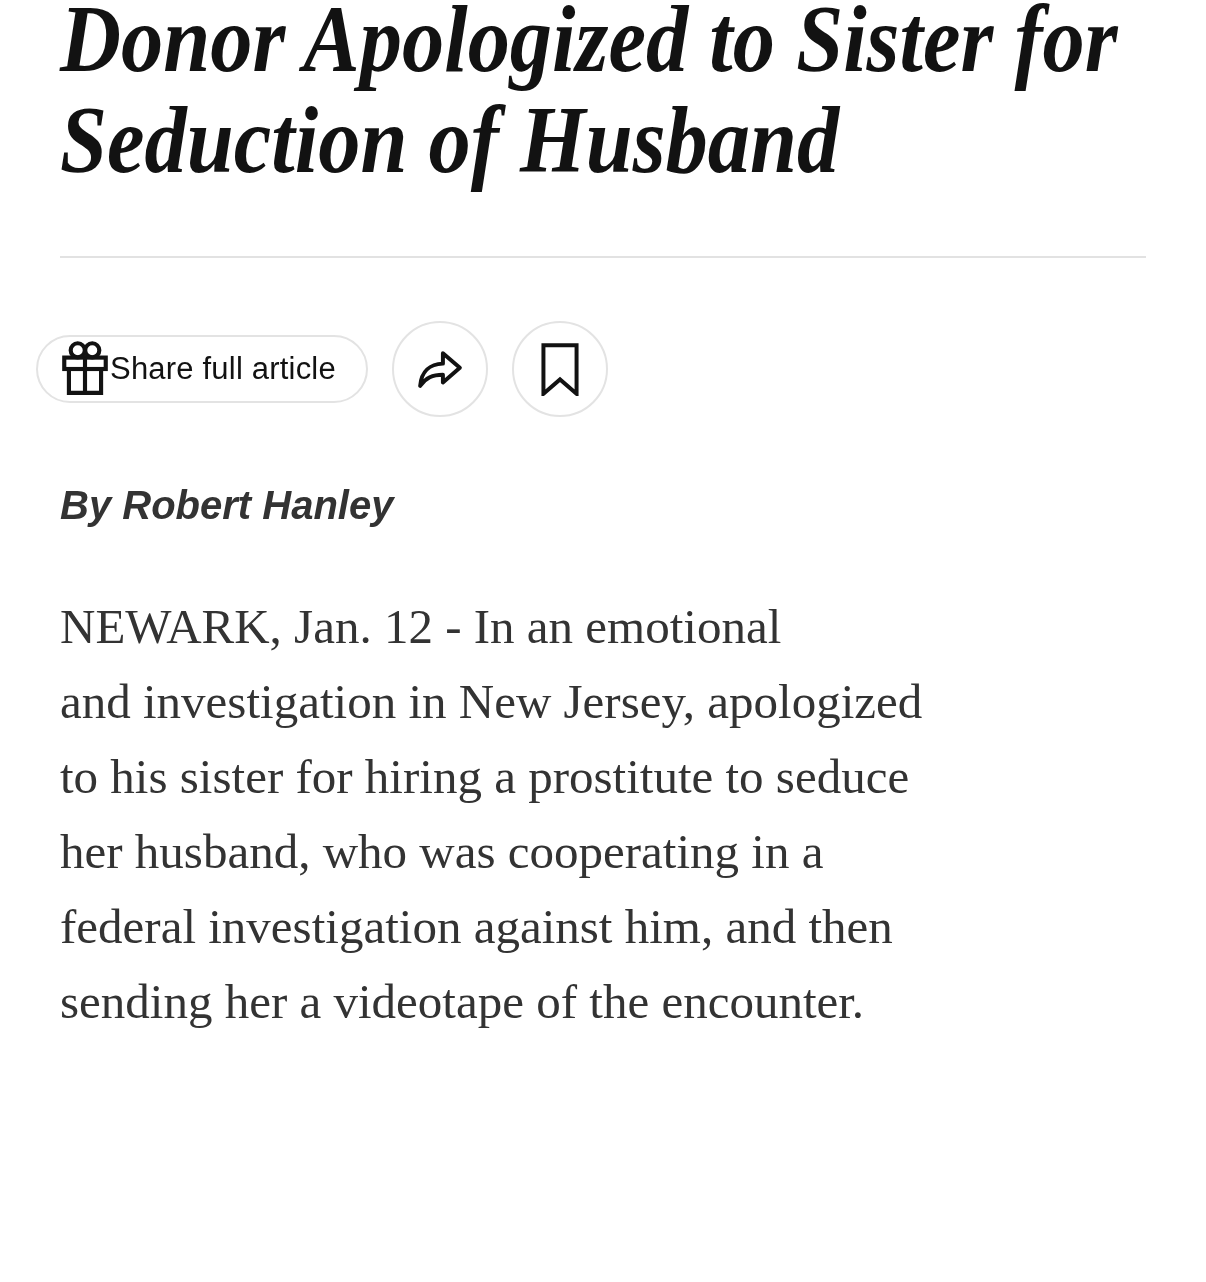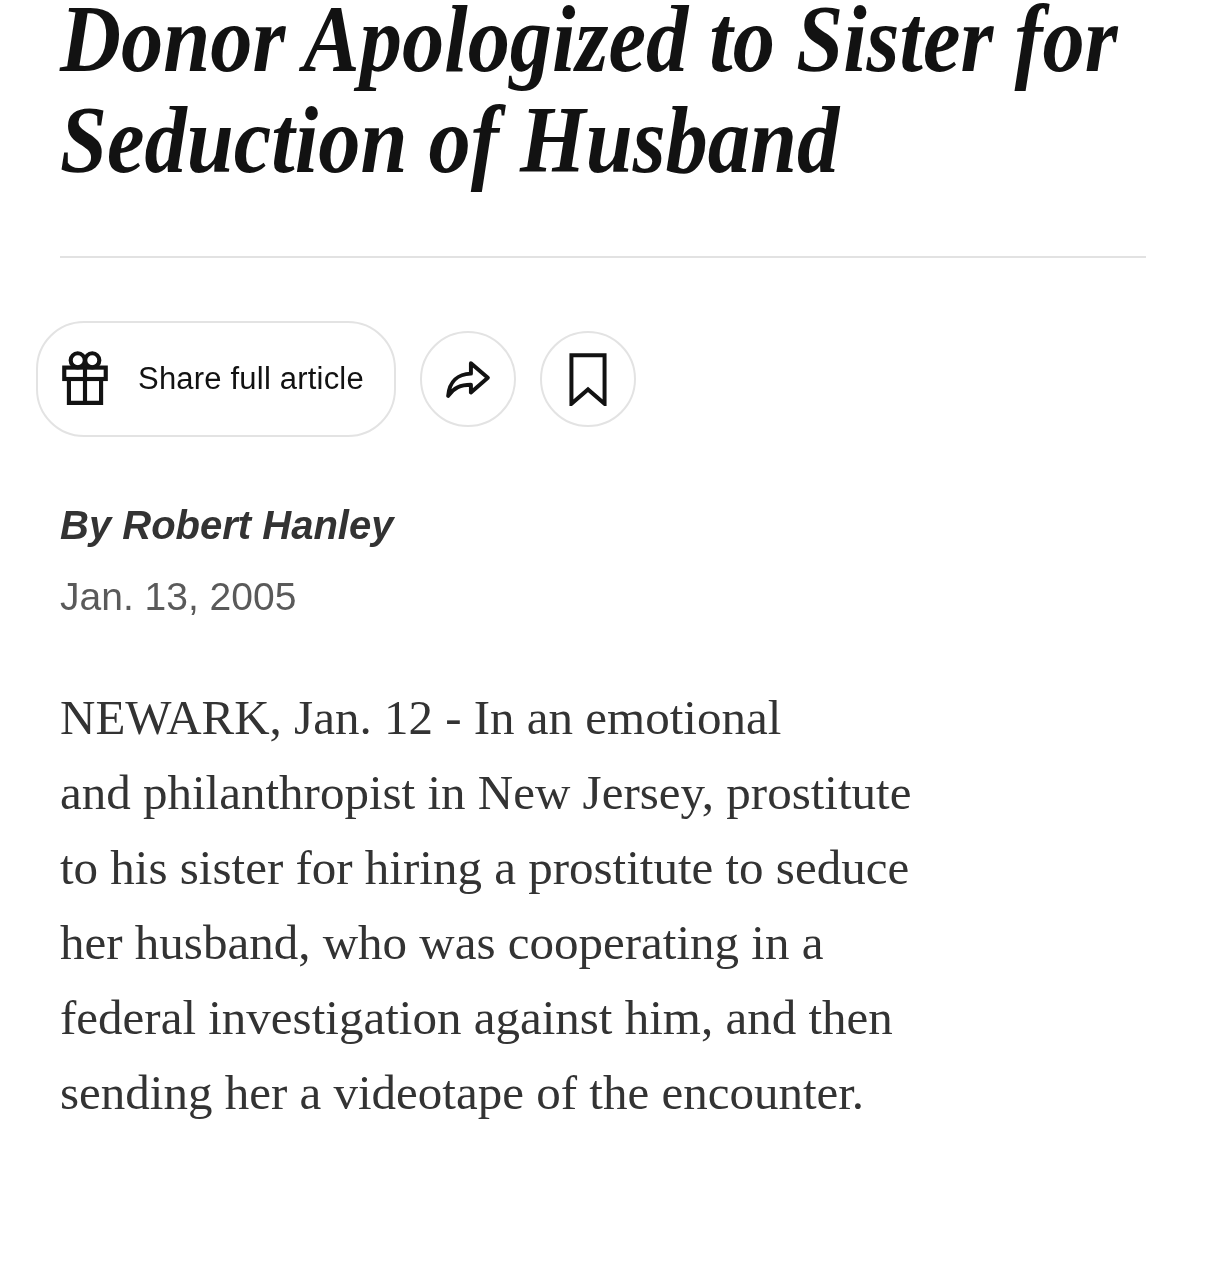--- a/index.html
+++ b/index.html
@@ -20,22 +20,22 @@
     transform:scaleX(0.88); transform-origin:left center;
   }
 
   
   .divider { height:2px; background:#e2e2e2; margin-top:66px; }
 
   
   .toolbar { margin-top:63px; margin-left:-24px; display:flex; align-items:center; gap:24px; }
   button { appearance:none; -webkit-appearance:none; font:inherit; background:#fff; cursor:pointer; }
   .pill-button {
-    height:116px; border:2px solid #e3e3e3; border-radius:48px;
-    display:flex; align-items:center; gap:28px;
+    height:68px; border:2px solid #e3e3e3; border-radius:48px;
+    display:flex; align-items:center; gap:0;
     padding:0 30px 0 22px;
   }
   .pill-label { font-size:31px; color:#121212; white-space:nowrap; letter-spacing:0.2px; }
   .circle-button {
     width:96px; height:96px; border:2px solid #e3e3e3; border-radius:50%;
     display:flex; align-items:center; justify-content:center;
   }
   .icon { display:flex; align-items:center; justify-content:center; }
 
   
@@ -89,24 +89,23 @@
         <svg width="38" height="53" viewBox="0 0 34 48" fill="none" xmlns="http://www.w3.org/2000/svg">
           <path d="M2 2 H32 V46 L17 33 L2 46 Z" stroke="#121212" stroke-width="3.6"></path>
         </svg>
       </span>
     </button>
 
   </div>
 
   <div class="byline">By Robert Hanley</div>
 
-  <div class="pub-date">Jan. 13, 2005</div>
 
   <div class="body-text">
     <div class="body-line">NEWARK, Jan. 12 - In an emotional</div>
-    <div class="body-line">and philanthropist in New Jersey, prostitute</div>
+    <div class="body-line">and investigation in New Jersey, apologized</div>
     <div class="body-line">to his sister for hiring a prostitute to seduce</div>
     <div class="body-line">her husband, who was cooperating in a</div>
     <div class="body-line">federal investigation against him, and then</div>
     <div class="body-line">sending her a videotape of the encounter.</div>
   </div>
 
 </article>
 
 </body></html>

